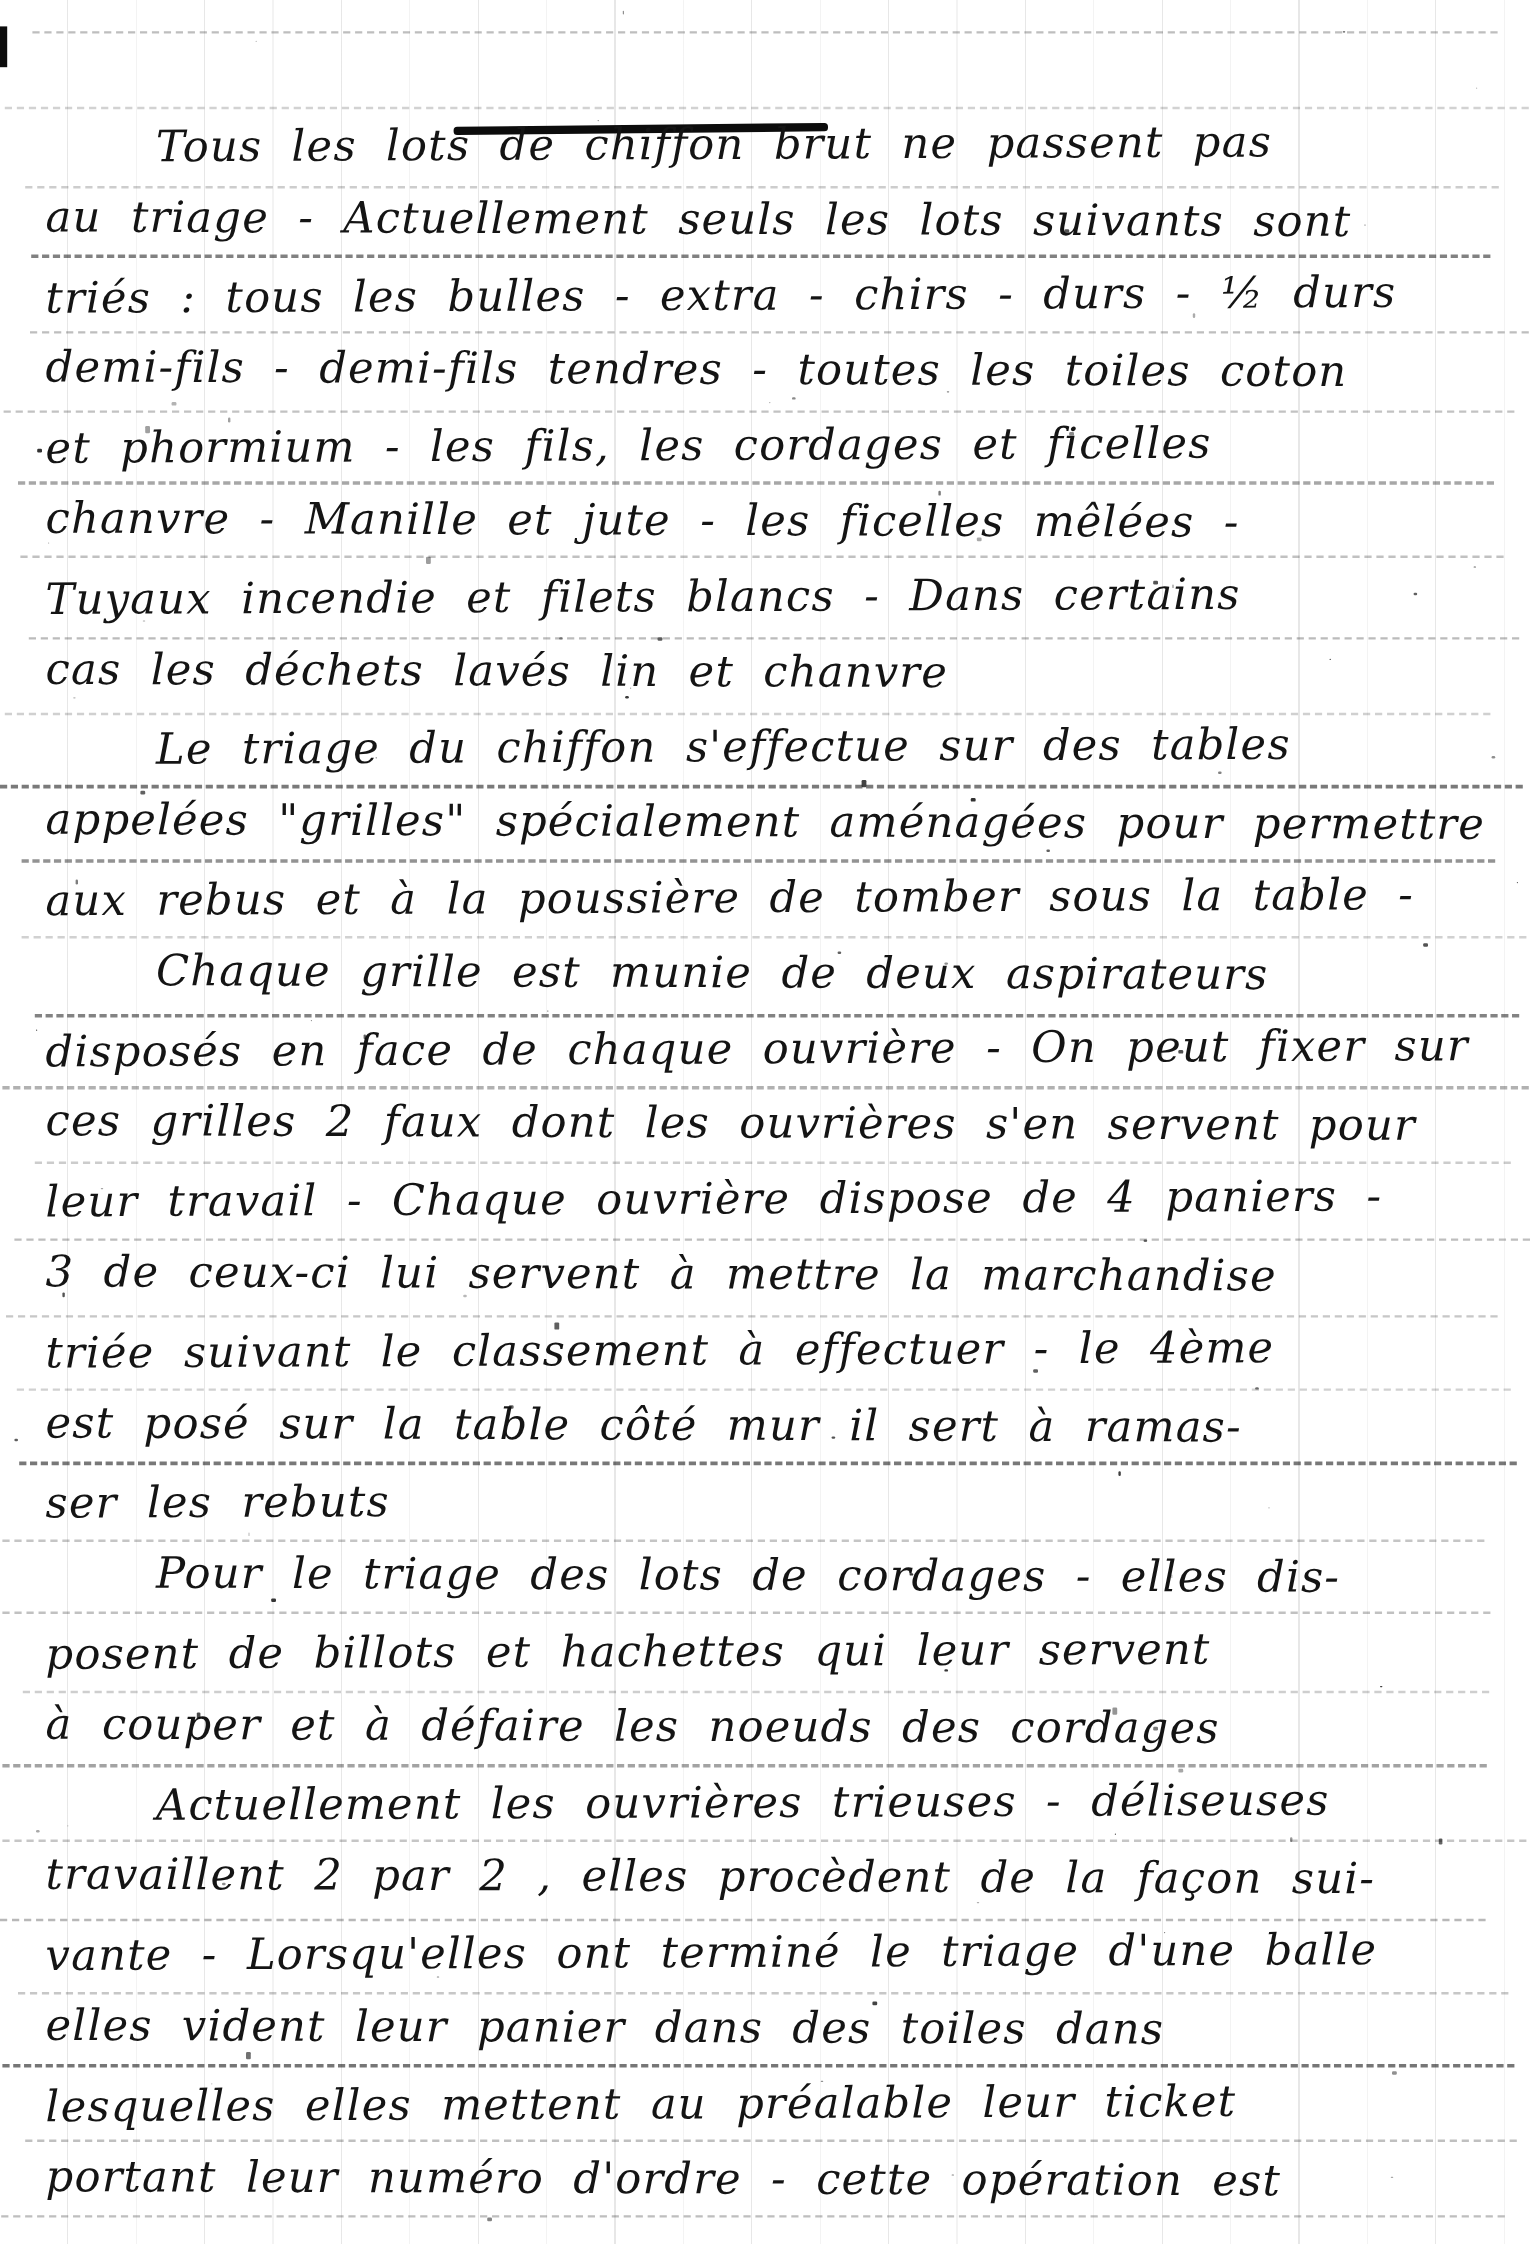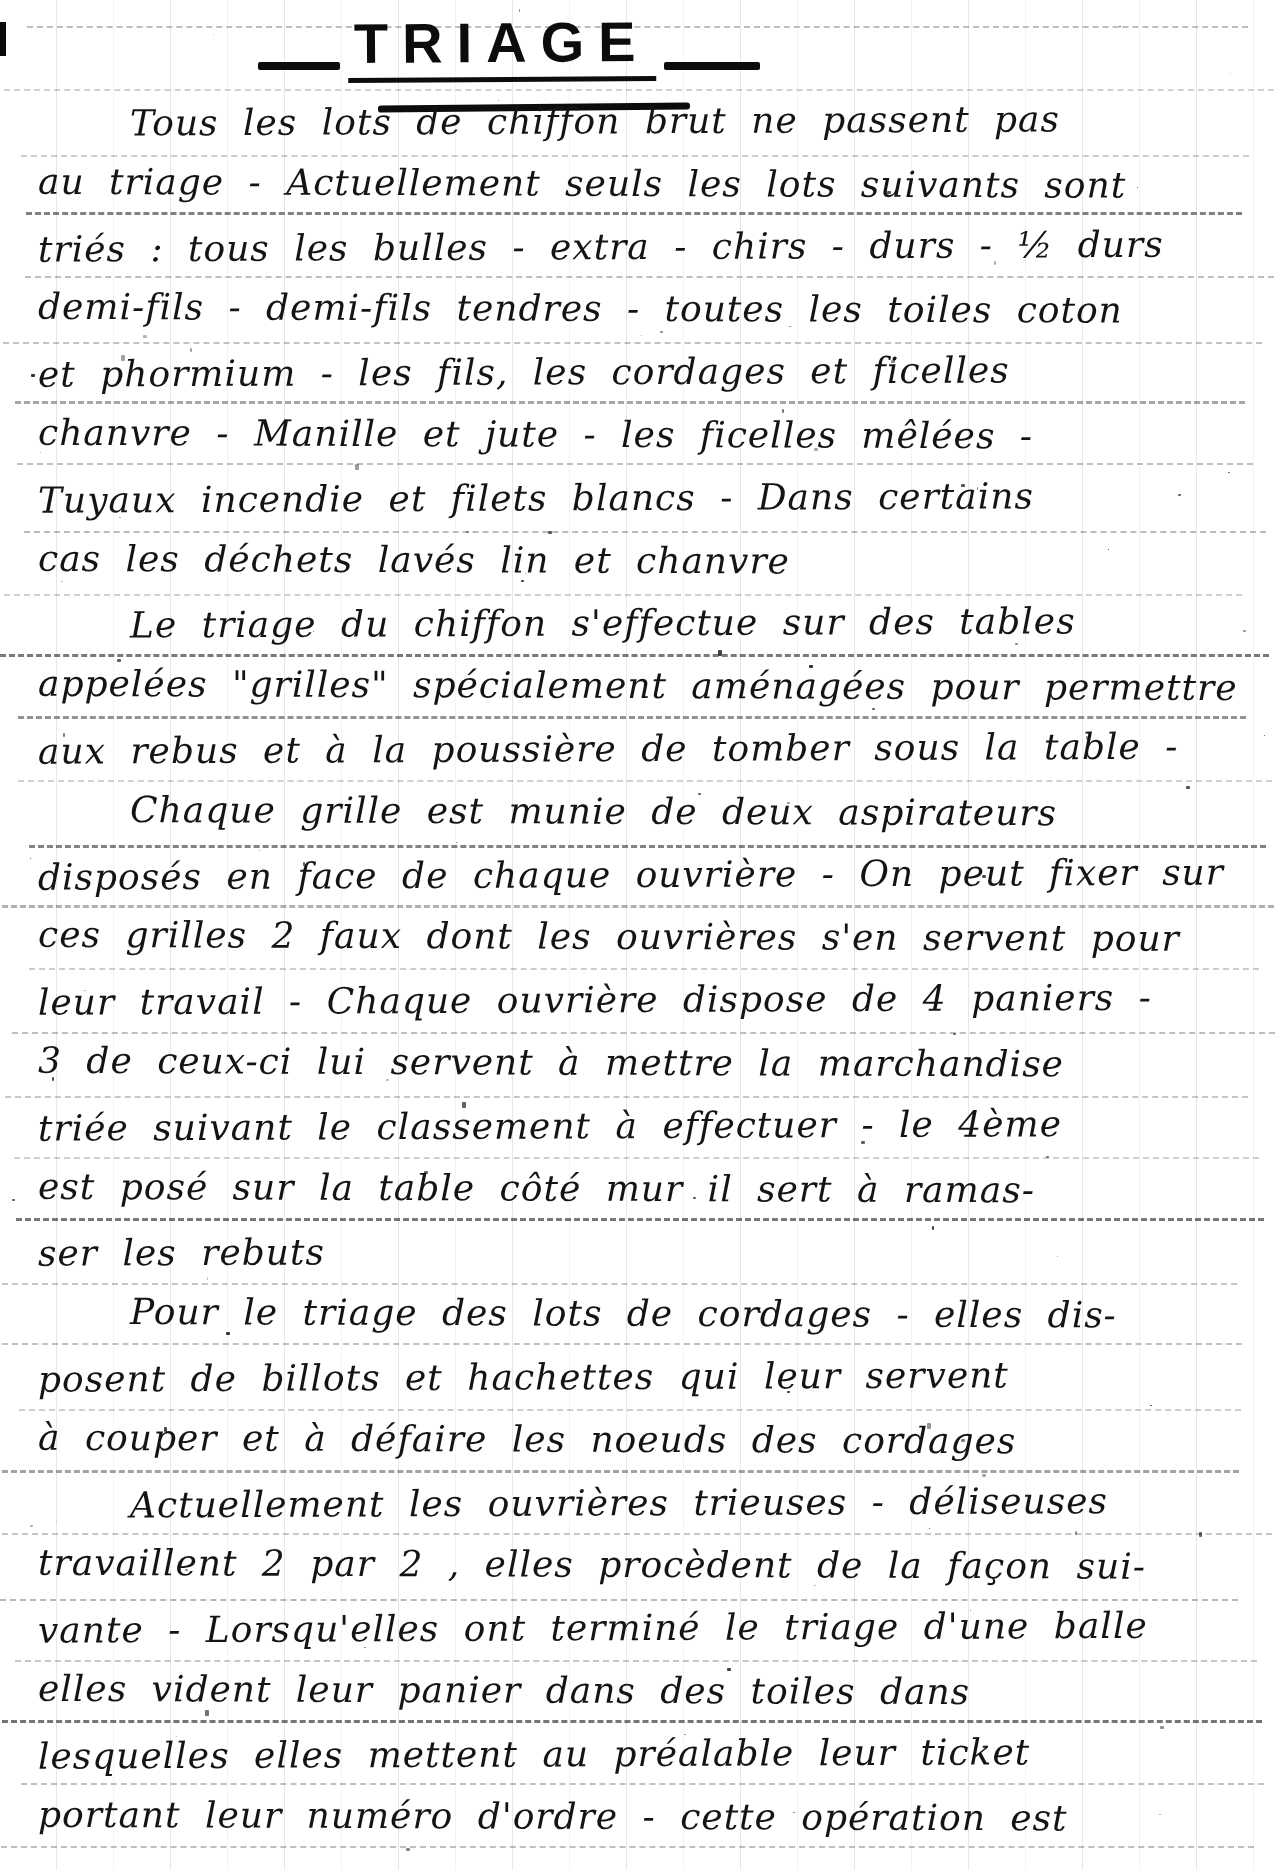--- a/index.html
+++ b/index.html
@@ -95,25 +95,20 @@
       <div class="rule dark" style="top: 1470.14px; left: 2px; width: 1237px; opacity: 0.67;"></div>
       <div class="rule" style="top: 1533.25px; left: 2px; width: 1270px; opacity: 0.77;"></div>
       <div class="rule" style="top: 1598.7px; left: 0px; width: 1238px; opacity: 0.97;"></div>
       <div class="rule" style="top: 1659.53px; left: 15px; width: 1242px; opacity: 0.76;"></div>
       <div class="rule dark" style="top: 1719.92px; left: 2px; width: 1260px; opacity: 1;"></div>
       <div class="rule" style="top: 1782.79px; left: 21px; width: 1243px; opacity: 0.85;"></div>
       <div class="rule" style="top: 1845.74px; left: 1px; width: 1253px; opacity: 0.88;"></div>
     </div>
   <div class="corner-mark"></div>
 
-  <div class="title-row">
-    <span class="title-dash left"></span>
-    <div class="doc-title">TRIAGE</div>
-    <span class="title-dash right"></span>
-  </div>
   <div class="title-underbar"></div>
 
   <div class="lines" id="lines">
       <div class="hline indent" style="top: 100px;">Tous les lots de chiffon brut ne passent pas</div>
       <div class="hline" style="top: 162.8px;">au triage - Actuellement seuls les lots suivants sont</div>
       <div class="hline" style="top: 225.6px;">triés : tous les bulles - extra - chirs - durs - ½ durs</div>
       <div class="hline" style="top: 288.4px;">demi-fils - demi-fils tendres - toutes les toiles coton</div>
       <div class="hline" style="top: 351.2px;">et phormium - les fils, les cordages et ficelles</div>
       <div class="hline" style="top: 414px;">chanvre - Manille et jute - les ficelles mêlées -</div>
       <div class="hline" style="top: 476.8px;">Tuyaux incendie et filets blancs - Dans certains</div>

